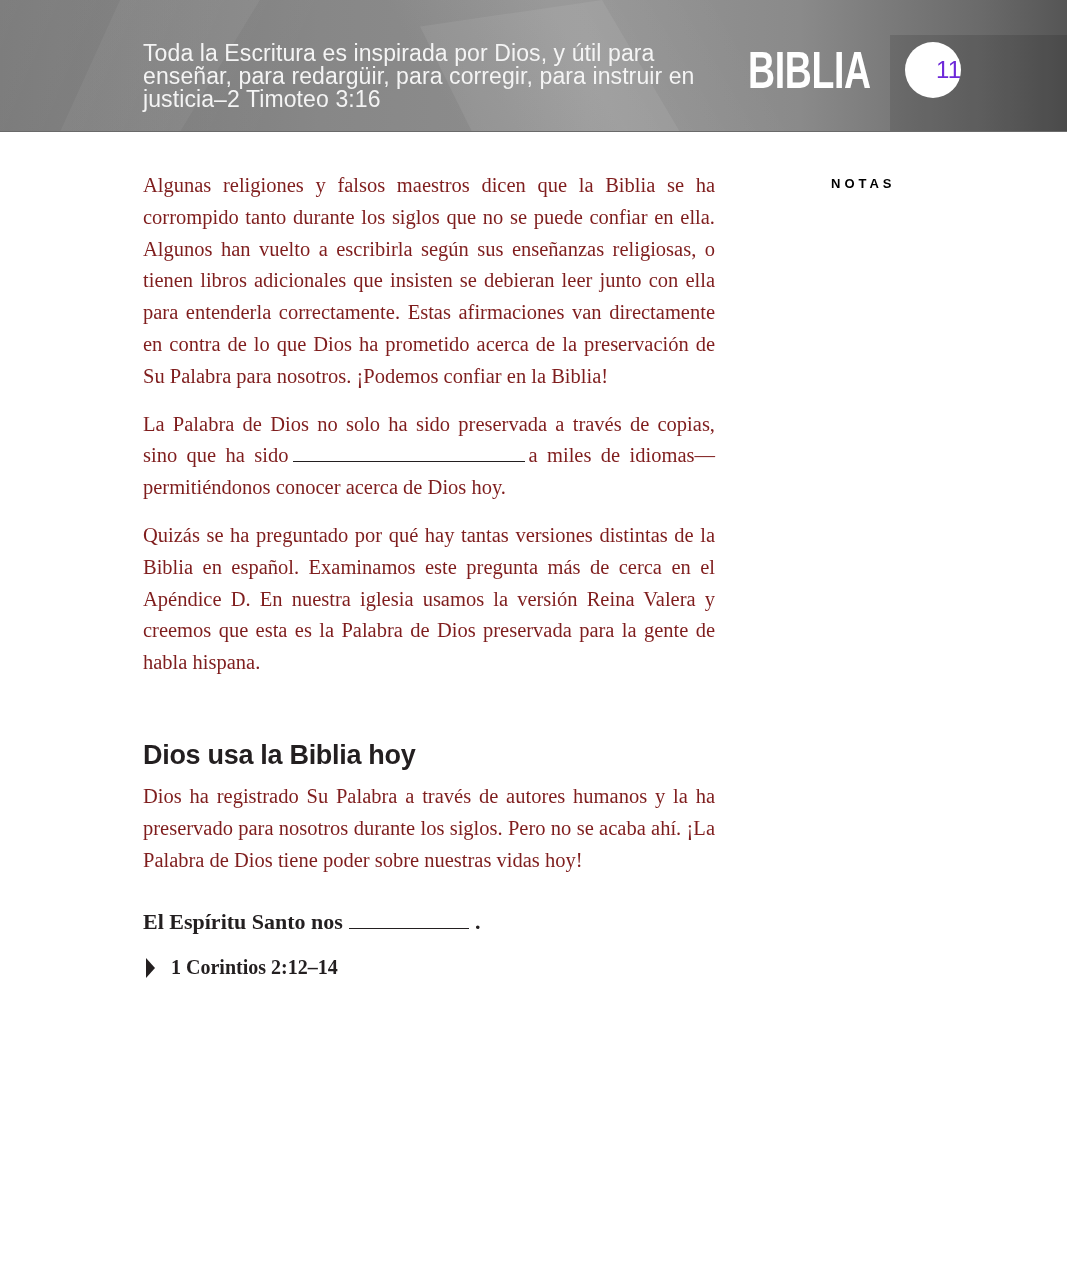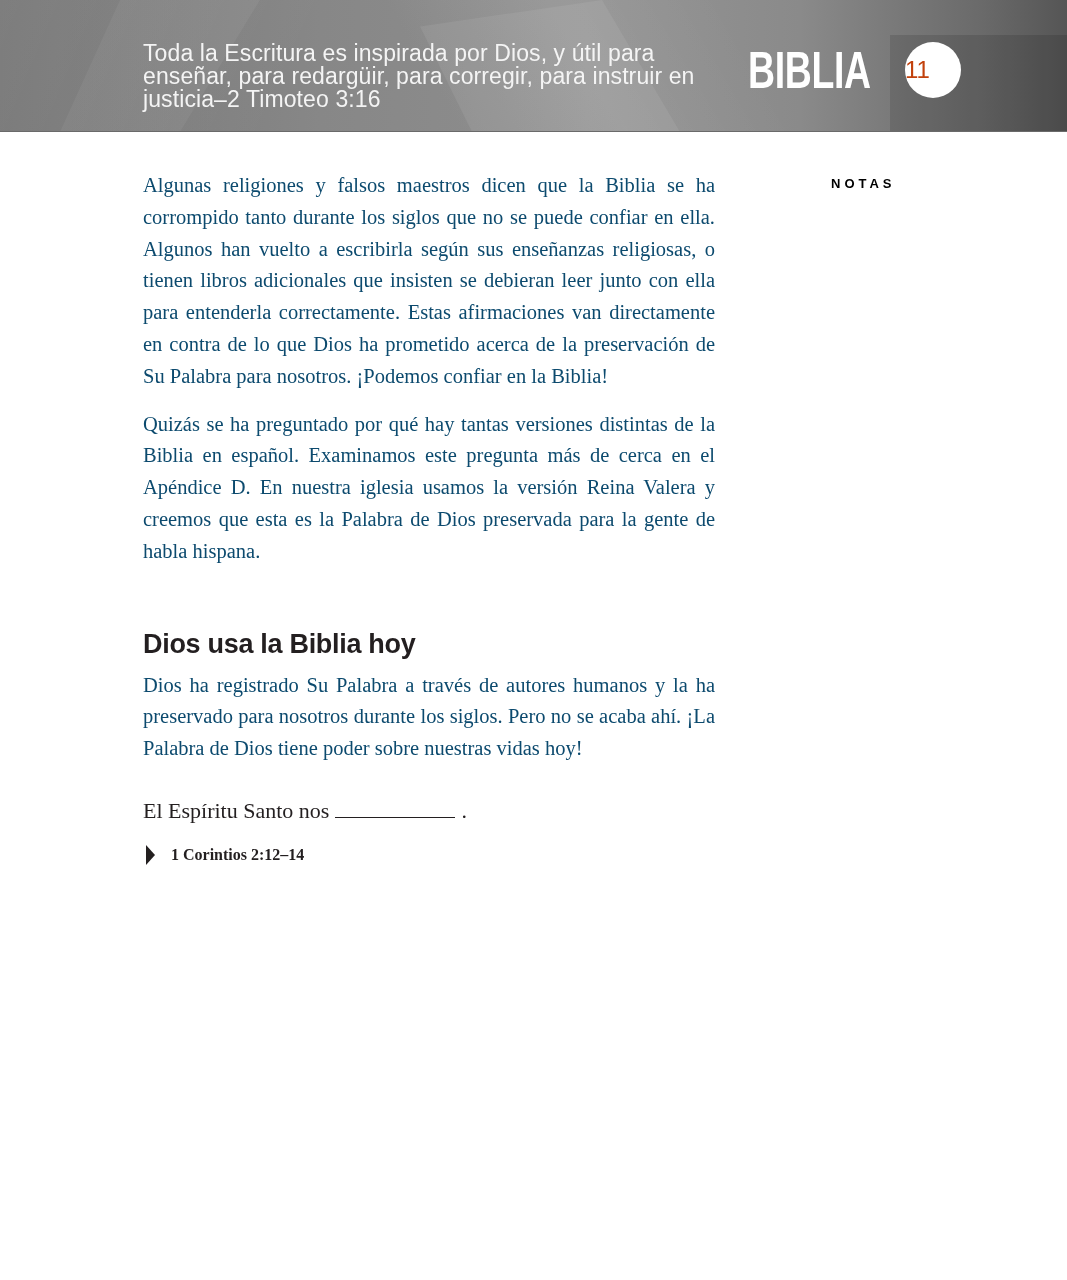--- a/index.html
+++ b/index.html
@@ -27,79 +27,82 @@
     }
     .header-title {
       position: absolute; left: 748px; top: 38px;
       font-family: "Liberation Sans", sans-serif; font-weight: bold;
       font-size: 52px; line-height: 64px; color: #ffffff;
       transform: scaleX(0.72); transform-origin: left center; letter-spacing: -0.5px;
     }
     .page-badge {
       position: absolute; left: 905px; top: 42px; width: 56px; height: 56px;
       border-radius: 50%; background: #ffffff;
-      display: flex; align-items: center; justify-content: flex-start;
-      font-family: "Liberation Sans", sans-serif; font-size: 24px; color: #c2410c;
+      display: flex; align-items: center; justify-content: flex-end;
+      font-family: "Liberation Sans", sans-serif; font-size: 24px; color: #6d28d9;
     }
 
     .notes-label {
       position: absolute; left: 831px; top: 176px;
       font-family: "Liberation Sans", sans-serif; font-weight: bold;
       font-size: 13px; letter-spacing: 4px; color: #000000;
     }
 
     .main { position: absolute; left: 143px; top: 170px; width: 572px; }
     p.body {
-      font-size: 20.5px; line-height: 31.8px; text-align: justify; color: #0c4a6e;
+      font-size: 20.5px; line-height: 31.8px; text-align: justify; color: #7f1d1d;
       hyphens: none;
     }
     .p1 { margin-bottom: 16px; }
     .p2 { margin-bottom: 16px; }
     .blank {
       display: inline-block; border-bottom: 1.5px solid #231f20; height: 18px; vertical-align: baseline;
     }
     .blank.b1 { width: 232px; margin: 0 4px; }
     .blank.b2 { width: 120px; margin: 0 6px 0 6px; }
 
     .section-heading {
       margin-top: 56px; margin-bottom: 6px;
       font-family: "Liberation Sans", sans-serif; font-weight: bold;
       font-size: 27px; line-height: 40px; color: #231f20; letter-spacing: -0.3px;
     }
     .sub-heading {
       margin-top: 30px; margin-bottom: 2px;
-      font-family: "Liberation Serif", serif; font-weight: normal;
+      font-family: "Liberation Serif", serif; font-weight: bold;
       font-size: 22px; line-height: 32px; color: #231f20;
     }
     .ref-row { margin-top: 18px; display: flex; align-items: center; }
     .triangle-icon {
       width: 0; height: 0; border-top: 10px solid transparent; border-bottom: 10px solid transparent;
       border-left: 9px solid #231f20; margin-left: 3px; margin-right: 16px;
     }
-    .ref-text { font-weight: bold; font-size: 16px; color: #231f20; }
+    .ref-text { font-weight: bold; font-size: 20px; color: #231f20; }
   </style>
 </head>
 <body>
 
 <header class="header">
   <div class="facet f1"></div>
   <div class="facet f2"></div>
   <div class="facet f3"></div>
   <div class="header-quote">Toda la Escritura es inspirada por Dios, y útil para enseñar, para redargüir, para corregir, para instruir en justicia–2 Timoteo 3:16</div>
   <div class="header-title">BIBLIA</div>
   <div class="page-badge">
     <span>11</span>
   </div>
 </header>
 
 <div class="notes-label">NOTAS</div>
 
 <main class="main">
   <p class="body p1">Algunas religiones y falsos maestros dicen que la Biblia se ha corrompido tanto durante los siglos que no se puede confiar en ella. Algunos han vuelto a escribirla según sus enseñanzas religiosas, o tienen libros adicionales que insisten se debieran leer junto con ella para entenderla correctamente. Estas afirmaciones van directamente en contra de lo que Dios ha prometido acerca de la preservación de Su Palabra para nosotros. ¡Podemos confiar en la Biblia!</p>
 
+  <p class="body p2">
+    <span>La Palabra de Dios no solo ha sido preservada a través de copias, sino que ha sido</span><span class="blank b1"></span><span>a miles de idiomas—permitiéndonos conocer acerca de Dios hoy.</span>
+  </p>
 
   <p class="body">Quizás se ha preguntado por qué hay tantas versiones distintas de la Biblia en español. Examinamos este pregunta más de cerca en el Apéndice D. En nuestra iglesia usamos la versión Reina Valera y creemos que esta es la Palabra de Dios preservada para la gente de habla hispana.</p>
 
   <h2 class="section-heading">Dios usa la Biblia hoy</h2>
 
   <p class="body">Dios ha registrado Su Palabra a través de autores humanos y la ha preservado para nosotros durante los siglos. Pero no se acaba ahí. ¡La Palabra de Dios tiene poder sobre nuestras vidas hoy!</p>
 
   <h3 class="sub-heading">
     <span>El Espíritu Santo nos</span><span class="blank b2"></span><span>.</span>
   </h3>

